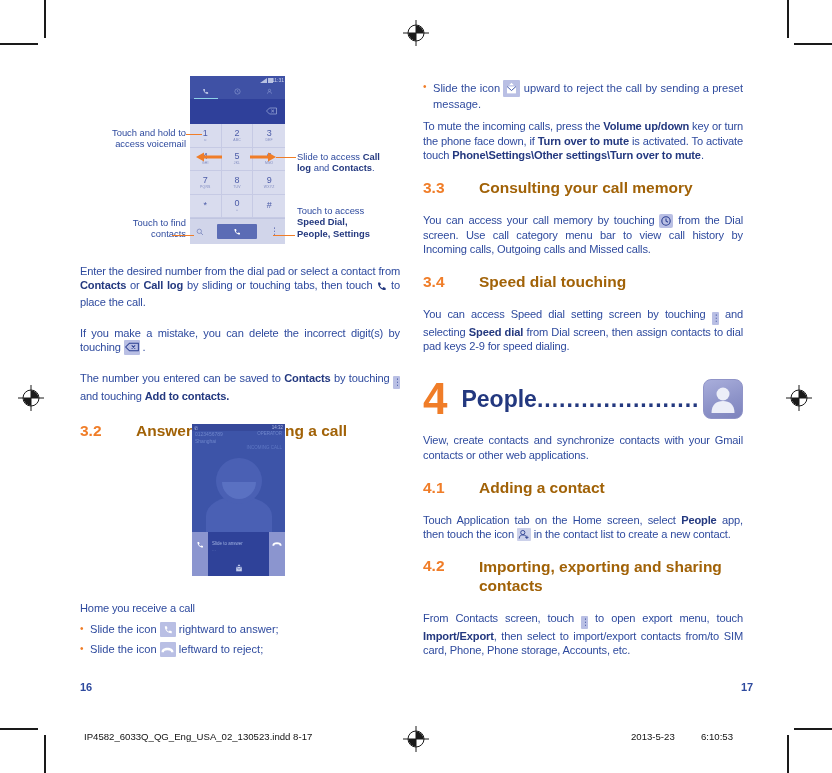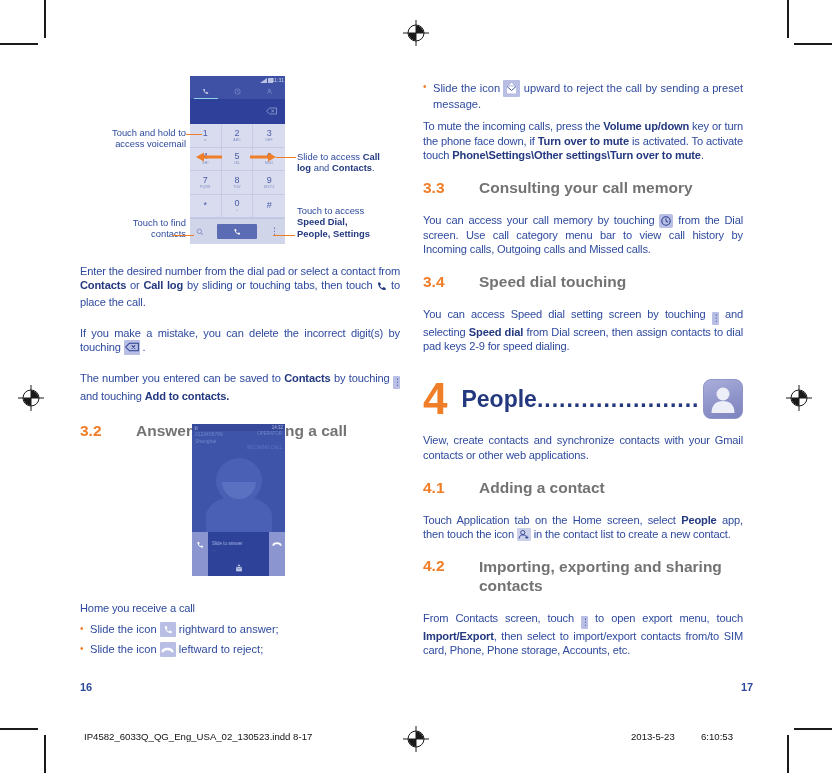--- a/index.html
+++ b/index.html
@@ -59,21 +59,21 @@
     font-weight: bold;
     font-size: 15.5px;
     color: #f07d28;
     width: 56px;
     flex: 0 0 56px;
   }
   .sec-title {
     font-family: "Liberation Sans", sans-serif;
     font-weight: bold;
     font-size: 15.5px;
-    color: #737373;
+    color: #a16207;
     line-height: 19px;
   }
 
   .bullet-list { margin: 0 0 8px 0; padding: 0; list-style: none; }
   .bullet-item {
     font-family: "Liberation Sans", sans-serif;
     font-size: 11.1px;
     line-height: 14.4px;
     color: #2e4a9e;
     text-align: justify;

